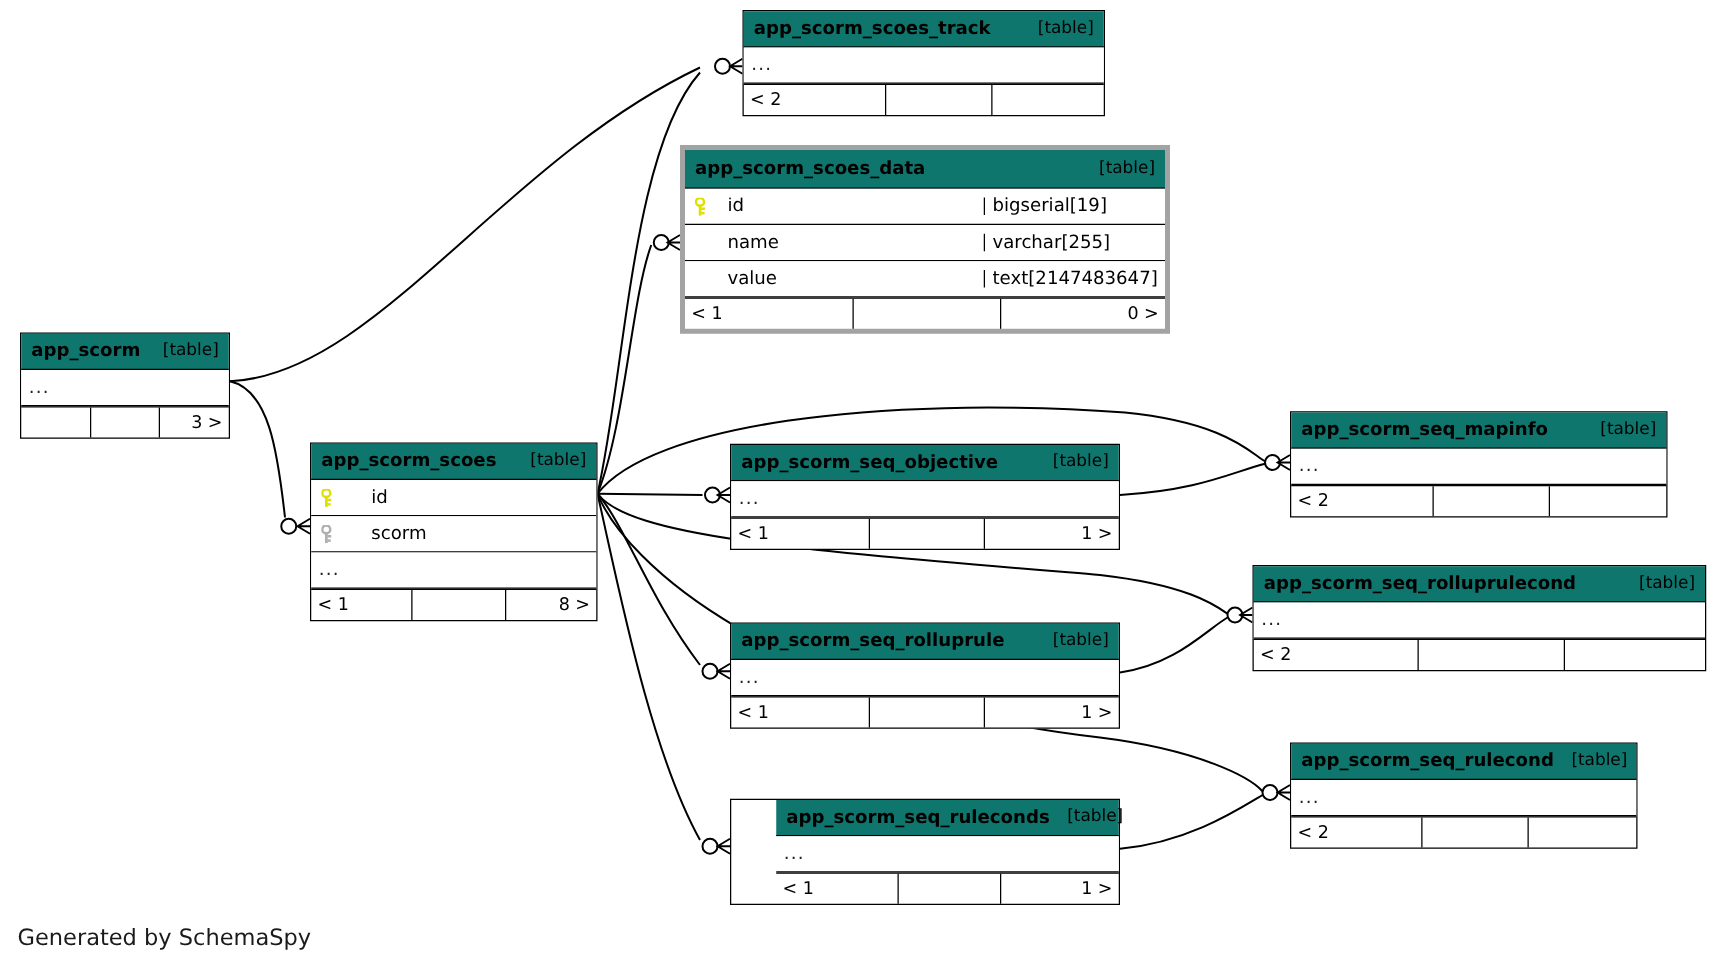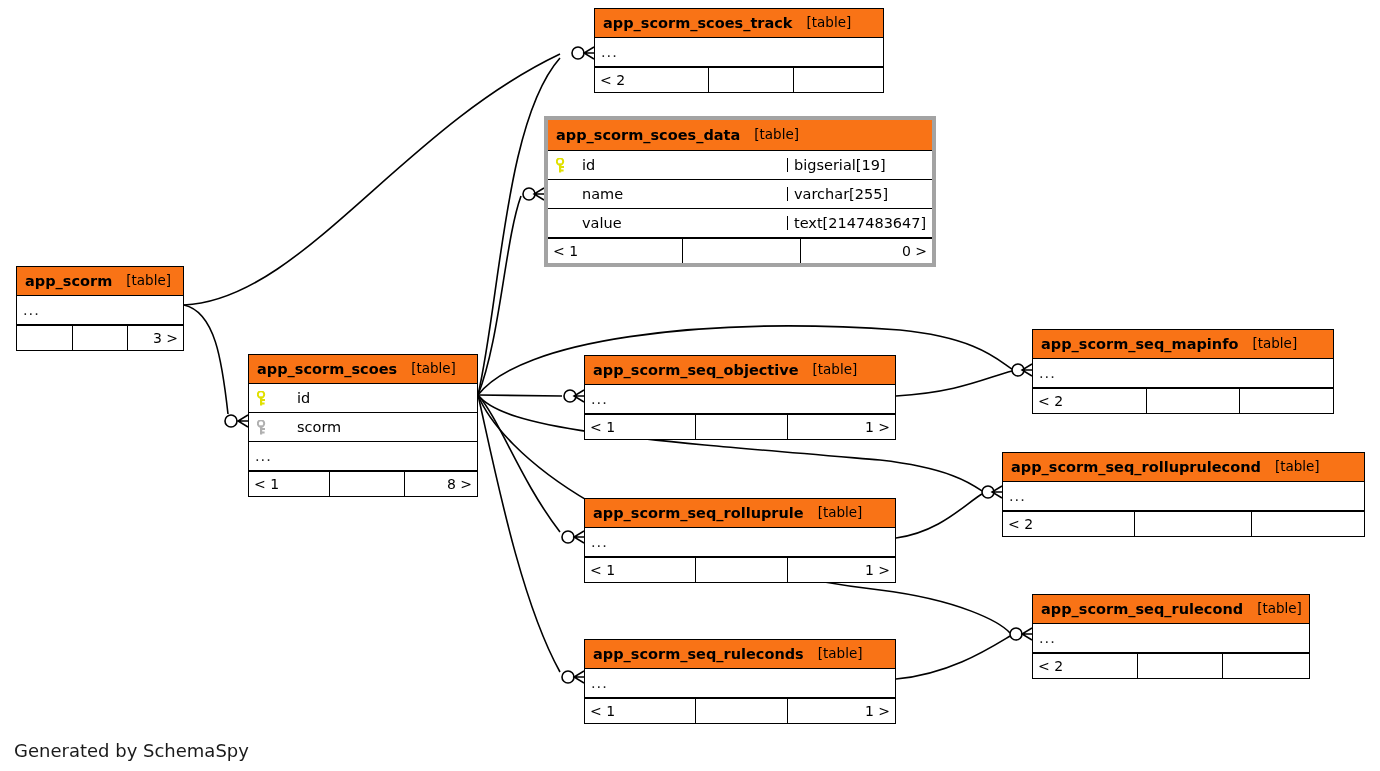--- a/index.html
+++ b/index.html
@@ -33,23 +33,23 @@
     background: #ffffff;
     font-size: 14.5px;
     line-height: 1;
   }
   .table-node.focus {
     border: 4px solid #a3a3a3;
   }
   .tbl-title {
     display: flex;
     align-items: center;
-    justify-content: flex-start;
-    box-sizing: border-box;
-    background: #f97316;
+    justify-content: space-between;
+    box-sizing: border-box;
+    background: #0f766e;
     border-bottom: 1px solid #000000;
     padding: 0 8px;
     height: 29px;
     white-space: nowrap;
   }
   .focus > .tbl-title {
     height: 31px;
   }
   .tbl-name {
     font-weight: bold;
@@ -364,21 +364,21 @@
     <div class="tbl-row">
       <span class="col-name-cell ellipsis-row">...</span>
     </div>
     <div class="footer-row">
       <div class="footer-cell footer-left" style="width:131px;">&lt; 2</div>
       <div class="footer-cell footer-mid" style="width:117px;"></div>
       <div class="footer-cell footer-right" style="width:113px;"></div>
     </div>
   </div>
 
-  <div class="table-node" style="left:584px; top:639px; width:312px;">
+  <div class="table-node" style="left:584px; top:639px; width:312px;padding-left:36px;">
     <div class="tbl-title">
       <span class="tbl-name">app_scorm_seq_ruleconds</span>
       <span class="tbl-tag">[table]</span>
     </div>
     <div class="tbl-row">
       <span class="col-name-cell ellipsis-row">...</span>
     </div>
     <div class="footer-row">
       <div class="footer-cell footer-left" style="width:110px;">&lt; 1</div>
       <div class="footer-cell footer-mid" style="width:92px;"></div>

